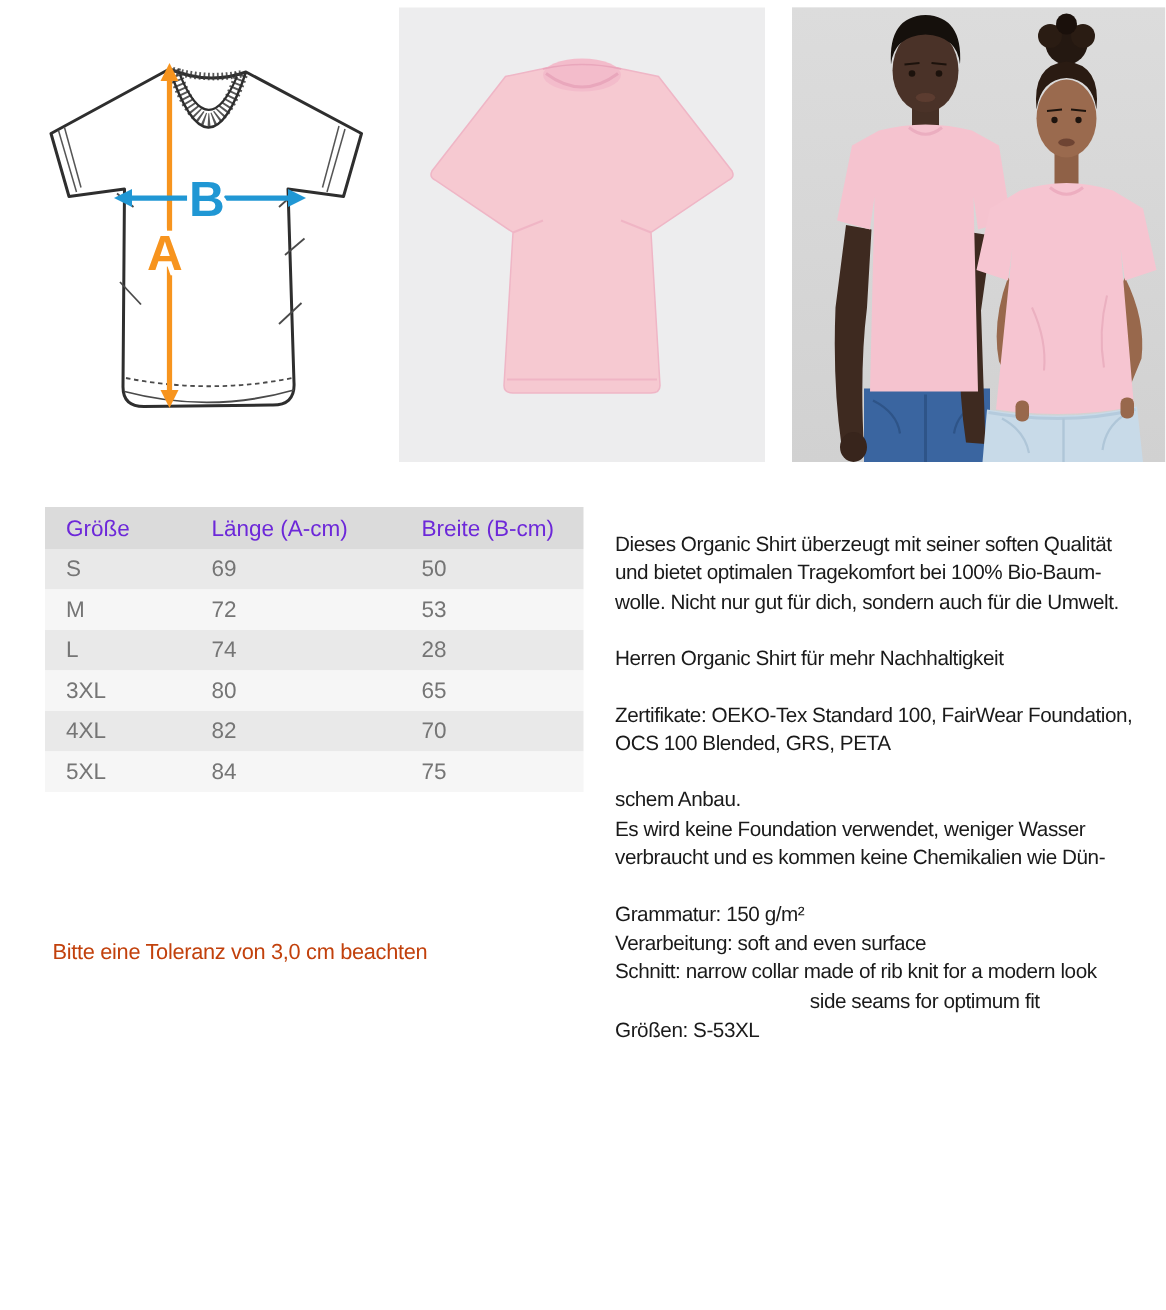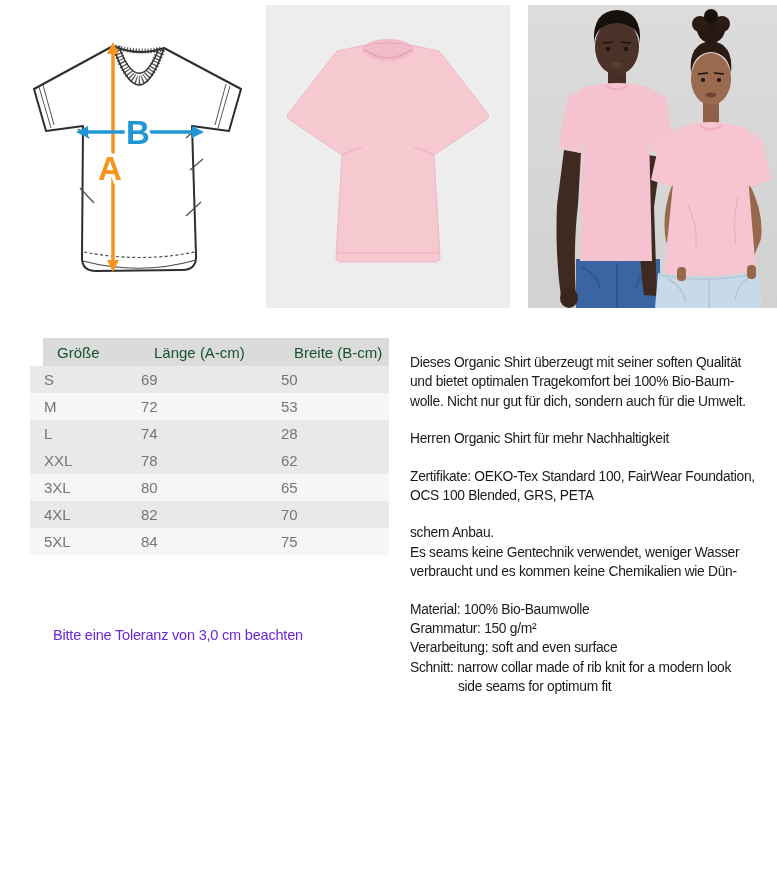--- a/index.html
+++ b/index.html
@@ -12,36 +12,36 @@
   .panel-diagram { left:20px; top:30px; width:230px; height:260px; background:#ffffff; }
   .panel-flatlay { left:266px; width:244px; background:#EDEDEE; }
   .panel-models  { left:528px; width:249px; background:#D9D9D9; }
   .panel svg { display:block; width:100%; height:100%; }
   svg text { font-family:"Liberation Sans", sans-serif; }
 
   
   .size-table { position:absolute; left:30px; top:338px; width:359px; font-size:15px; }
   .srow { display:grid; grid-template-columns:111px 140px 1fr; align-items:center; height:27px; color:#757575; }
   .srow > span:first-child { padding-left:14px; }
-  .srow.head { height:28px; background:#DBDBDB; color:#14532d;margin-left:13px; }
+  .srow.head { height:28px; background:#DBDBDB; color:#6d28d9; }
   .srow.odd  { background:#E9E9E9; }
   .srow.even { background:#F6F6F6; }
 
   .tolerance-note {
-    position:absolute; left:53px; top:627px; font-size:14.5px; letter-spacing:-0.2px; color:#6d28d9;
+    position:absolute; left:35px; top:627px; font-size:14.5px; letter-spacing:-0.2px; color:#c2410c;
   }
 
   
   .description {
     position:absolute; left:410px; top:338px; width:365px;
     font-size:13.8px; letter-spacing:-0.3px; line-height:19.4px; color:#1A1A1A;
   }
   .description .para { margin:15px 0 18px 0; }
   .description .line { white-space:nowrap; }
-  .description .line.indent { padding-left:48px; }
+  .description .line.indent { padding-left:48px;text-align:center; }
 </style>
 </head>
 <body>
 
 <div class="canvas">
 
   <div class="panel panel-diagram">
     <svg viewBox="0 0 230 260">
 
       <g fill="#ffffff" stroke="#2E2E2E" stroke-width="2" stroke-linejoin="round" stroke-linecap="round">
@@ -182,25 +182,20 @@
     <div class="srow even">
       <span>M</span>
       <span>72</span>
       <span>53</span>
     </div>
     <div class="srow odd">
       <span>L</span>
       <span>74</span>
       <span>28</span>
     </div>
-    <div class="srow odd">
-      <span>XXL</span>
-      <span>78</span>
-      <span>62</span>
-    </div>
     <div class="srow even">
       <span>3XL</span>
       <span>80</span>
       <span>65</span>
     </div>
     <div class="srow odd">
       <span>4XL</span>
       <span>82</span>
       <span>70</span>
     </div>
@@ -221,25 +216,25 @@
     </div>
     <div class="para">
       <div class="line">Herren Organic Shirt für mehr Nachhaltigkeit</div>
     </div>
     <div class="para">
       <div class="line">Zertifikate: OEKO-Tex Standard 100, FairWear Foundation,</div>
       <div class="line">OCS 100 Blended, GRS, PETA</div>
     </div>
     <div class="para">
       <div class="line">schem Anbau.</div>
-      <div class="line">Es seams keine Gentechnik verwendet, weniger Wasser</div>
+      <div class="line">Es wird keine Foundation verwendet, weniger Wasser</div>
       <div class="line">verbraucht und es kommen keine Chemikalien wie Dün-</div>
     </div>
     <div class="para">
-      <div class="line">Material: 100% Bio-Baumwolle</div>
       <div class="line">Grammatur: 150 g/m²</div>
       <div class="line">Verarbeitung: soft and even surface</div>
       <div class="line">Schnitt: narrow collar made of rib knit for a modern look</div>
       <div class="line indent">side seams for optimum fit</div>
+      <div class="line">Größen: S-53XL</div>
     </div>
   </div>
 
 </div>
 
 </body></html>

